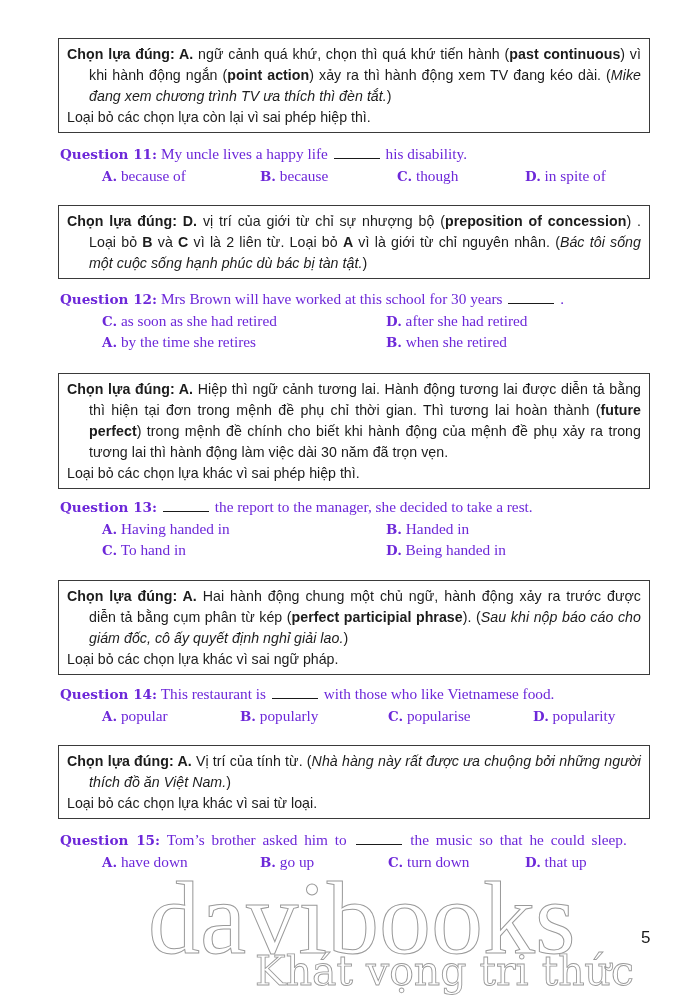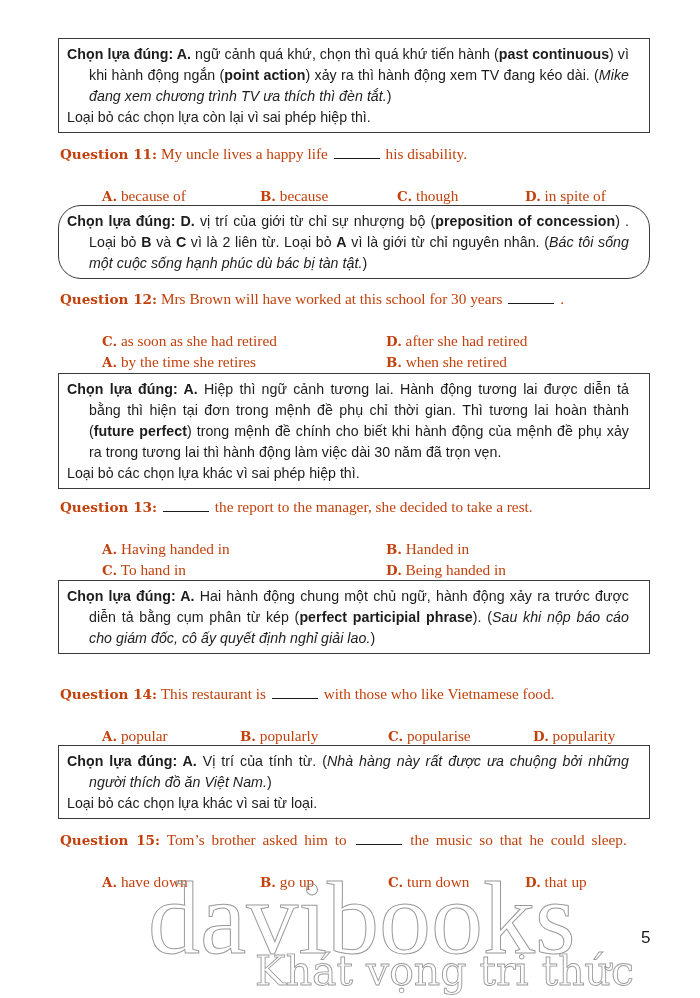--- a/index.html
+++ b/index.html
@@ -19,21 +19,21 @@
       left: 0; top: 0;
       width: 700px;
       height: 998px;
     }
     .box {
       position: absolute;
       left: 58px;
       width: 592px;
       border: 1.5px solid #3a3a3a;
       box-sizing: border-box;
-      padding: 5px 20px 4px 8px;
+      padding: 5px 8px 4px 8px;
       font-family: "Liberation Sans", sans-serif;
       font-size: 14.2px;
       line-height: 21px;
       color: #1c1c1c;
     }
     .box p {
       margin: 0;
     }
     .box .expl {
       padding-left: 22px;
@@ -43,21 +43,21 @@
     }
     .box b { font-weight: bold; }
     .box i { font-style: italic; }
     .question {
       position: absolute;
       left: 60px;
       width: 592px;
       font-family: "Liberation Serif", "DejaVu Serif", serif;
       font-size: 15.3px;
       line-height: 21px;
-      color: #c2410c;
+      color: #6d28d9;
     }
     .q-stem {
       margin: 0;
       white-space: nowrap;
     }
     .q-stem.wrap {
       white-space: normal;
       text-align: justify;
       padding-left: 104px;
       text-indent: -104px;
@@ -77,21 +77,20 @@
       margin: 0 2px;
     }
     .options {
       position: relative;
       height: 21px;
     }
     .opt {
       position: absolute;
       top: 0;
       white-space: nowrap;
-      margin-top: 20px;
     }
     .opt-letter {
       font-family: "DejaVu Serif", serif;
       font-weight: bold;
       font-size: 13.4px;
     }
     .watermark {
       position: absolute;
       left: 148px;
       top: 868px;
@@ -136,21 +135,21 @@
   <div class="question" style="top:143px;">
     <p class="q-stem"><span class="q-label">Question 11:</span><span> My uncle lives a happy life </span><span class="blank"></span><span> his disability.</span></p>
     <div class="options">
       <span class="opt" style="left:42px;"><span class="opt-letter">A.</span><span> because of</span></span>
       <span class="opt" style="left:200px;"><span class="opt-letter">B.</span><span> because</span></span>
       <span class="opt" style="left:337px;"><span class="opt-letter">C.</span><span> though</span></span>
       <span class="opt" style="left:465px;"><span class="opt-letter">D.</span><span> in spite of</span></span>
     </div>
   </div>
 
-  <div class="box" style="top:205px;border-radius:23px;">
+  <div class="box" style="top:205px;">
     <p class="expl"><b>Chọn lựa đúng: D.</b><span> vị trí của giới từ chỉ sự nhượng bộ (</span><b>preposition of concession</b><span>) . Loại bỏ </span><b>B</b><span> và </span><b>C</b><span> vì là 2 liên từ. Loại bỏ </span><b>A</b><span> vì là giới từ chỉ nguyên nhân. (</span><i>Bác tôi sống một cuộc sống hạnh phúc dù bác bị tàn tật.</i><span>)</span></p>
   </div>
 
   <div class="question" style="top:288px;">
     <p class="q-stem"><span class="q-label">Question 12:</span><span> Mrs Brown will have worked at this school for 30 years </span><span class="blank"></span><span> .</span></p>
     <div class="options">
       <span class="opt" style="left:42px;"><span class="opt-letter">C.</span><span> as soon as she had retired</span></span>
       <span class="opt" style="left:326px;"><span class="opt-letter">D.</span><span> after she had retired</span></span>
     </div>
     <div class="options">
@@ -171,20 +170,21 @@
       <span class="opt" style="left:326px;"><span class="opt-letter">B.</span><span> Handed in</span></span>
     </div>
     <div class="options">
       <span class="opt" style="left:42px;"><span class="opt-letter">C.</span><span> To hand in</span></span>
       <span class="opt" style="left:326px;"><span class="opt-letter">D.</span><span> Being handed in</span></span>
     </div>
   </div>
 
   <div class="box" style="top:580px;">
     <p class="expl"><b>Chọn lựa đúng: A.</b><span> Hai hành động chung một chủ ngữ, hành động xảy ra trước được diễn tả bằng cụm phân từ kép (</span><b>perfect participial phrase</b><span>). (</span><i>Sau khi nộp báo cáo cho giám đốc, cô ấy quyết định nghỉ giải lao.</i><span>)</span></p>
+    <p>Loại bỏ các chọn lựa khác vì sai ngữ pháp.</p>
   </div>
 
   <div class="question" style="top:683px;">
     <p class="q-stem"><span class="q-label">Question 14:</span><span> This restaurant is </span><span class="blank"></span><span> with those who like Vietnamese food.</span></p>
     <div class="options">
       <span class="opt" style="left:42px;"><span class="opt-letter">A.</span><span> popular</span></span>
       <span class="opt" style="left:180px;"><span class="opt-letter">B.</span><span> popularly</span></span>
       <span class="opt" style="left:328px;"><span class="opt-letter">C.</span><span> popularise</span></span>
       <span class="opt" style="left:473px;"><span class="opt-letter">D.</span><span> popularity</span></span>
     </div>

